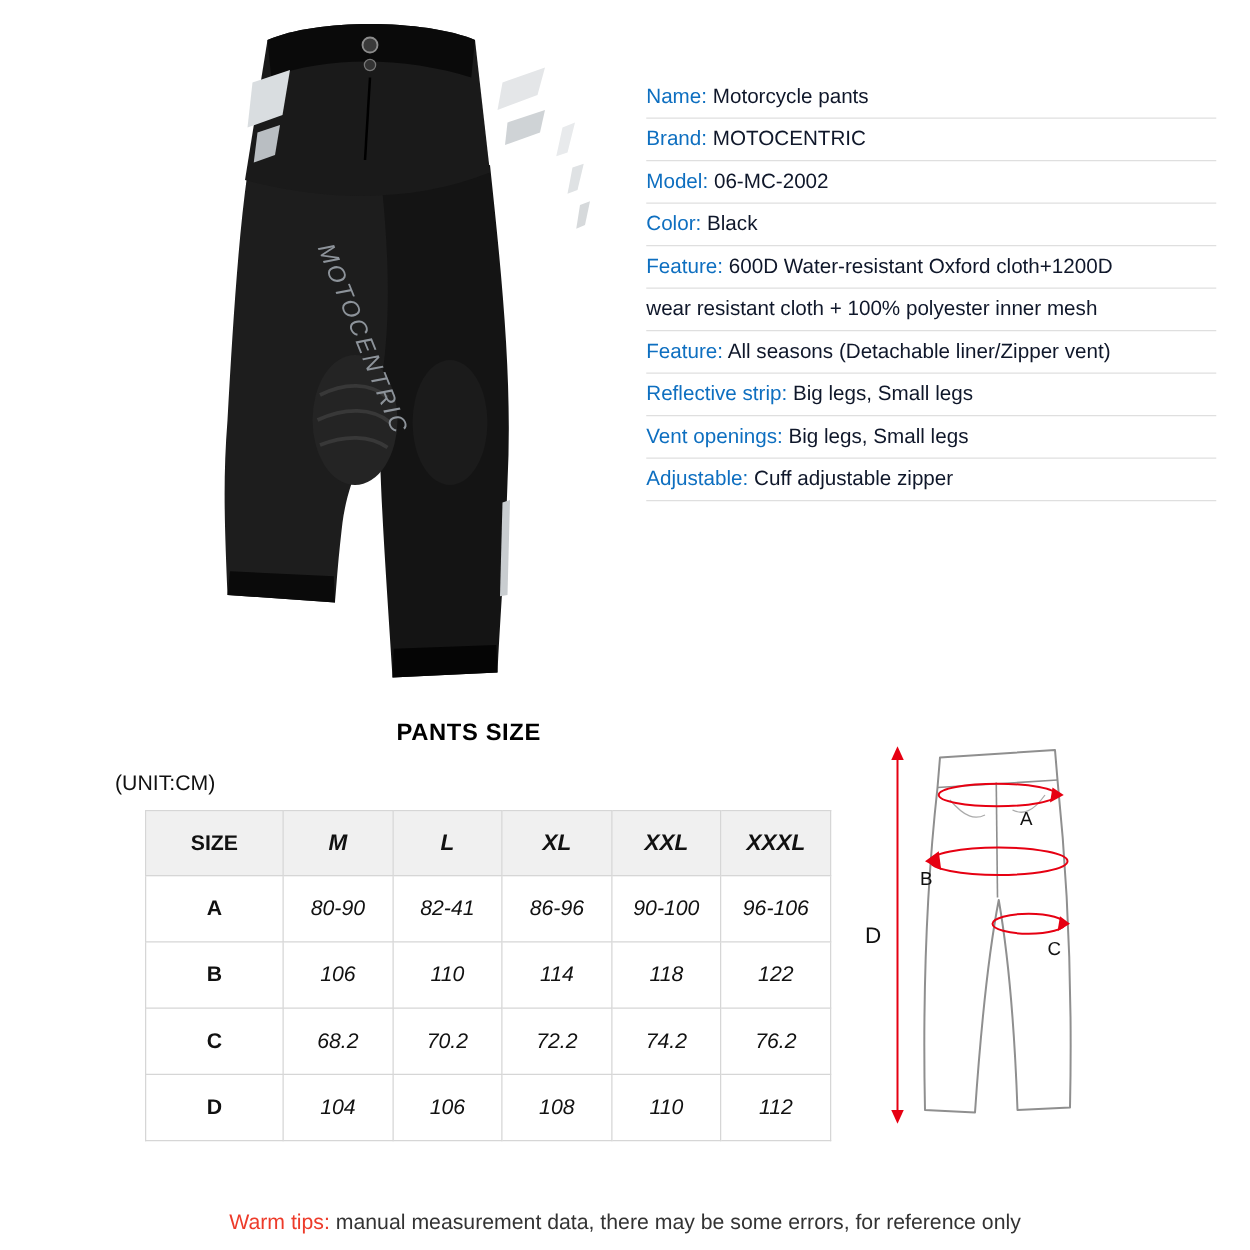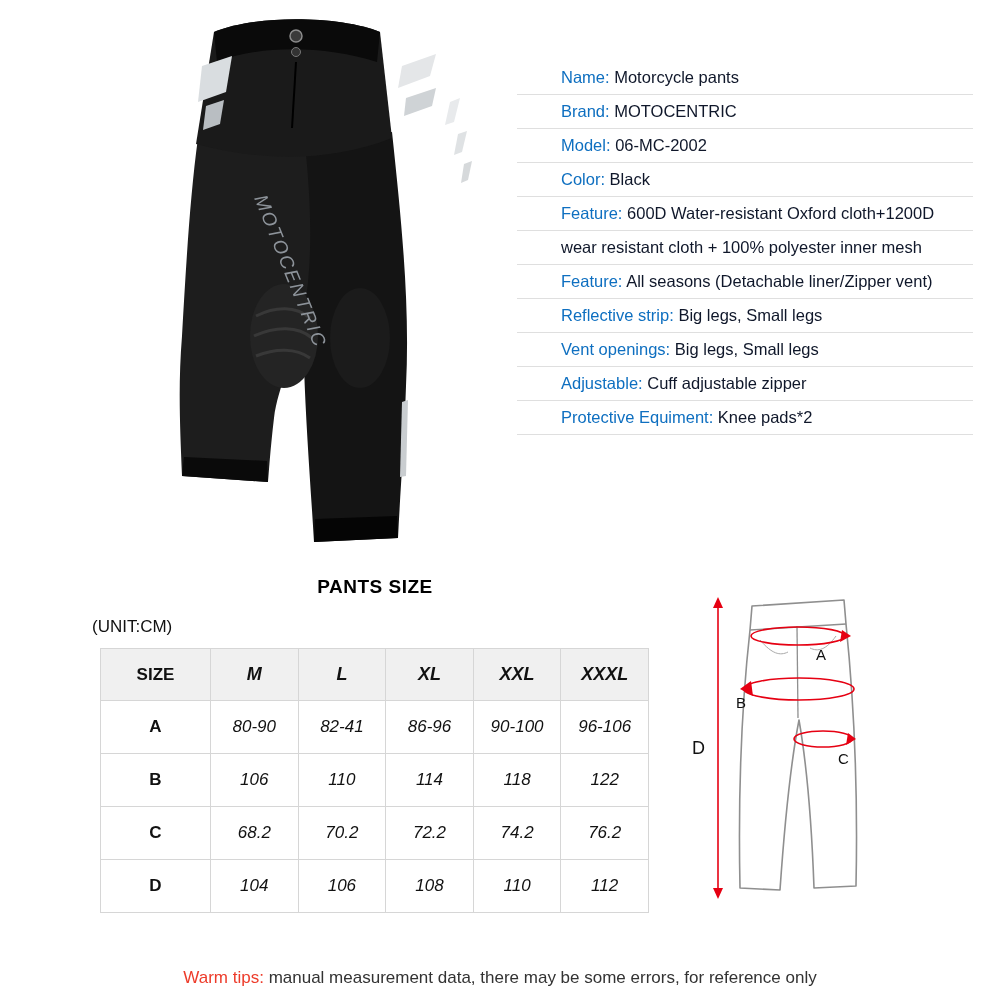--- a/index.html
+++ b/index.html
@@ -18,35 +18,35 @@
 
   
   .specs { left:517px; top:61px; width:456px; }
   .spec-row {
     border-bottom:1px solid #dfdfdf;
     padding:6px 0 7px;
     font-size:16.5px;
     line-height:20px;
     white-space:nowrap;
   }
-  .spec-label { color:#0e6fc0;margin-left:44px; }
+  .spec-label { color:#0e6fc0; }
   .spec-value { color:#0f172a; }
 
   
   .size-title {
     left:0; top:576px; width:750px;
     text-align:center;
     font-size:19px; font-weight:bold;
     letter-spacing:0.5px;
     color:#000;
   }
   .unit-label { left:92px; top:617px; font-size:17px; color:#111; }
 
   .size-table-wrap { left:100px; top:648px; }
-  table.size-table { border-collapse:collapse; table-layout:fixed; width:548px; }
+  table.size-table { border-collapse:collapse; table-layout:fixed; width:548px;margin-left:16px; }
   .size-table th, .size-table td {
     border:1px solid #d6d6d6;
     text-align:center;
     vertical-align:middle;
     height:52px;
     font-size:17px;
     color:#111;
   }
   .size-table thead th {
     background:#f0f0f0;
@@ -116,21 +116,20 @@
   <div class="spec-row"><span class="spec-label">Name:</span> <span class="spec-value">Motorcycle pants</span></div>
   <div class="spec-row"><span class="spec-label">Brand:</span> <span class="spec-value">MOTOCENTRIC</span></div>
   <div class="spec-row"><span class="spec-label">Model:</span> <span class="spec-value">06-MC-2002</span></div>
   <div class="spec-row"><span class="spec-label">Color:</span> <span class="spec-value">Black</span></div>
   <div class="spec-row"><span class="spec-label">Feature:</span> <span class="spec-value">600D Water-resistant Oxford cloth+1200D</span></div>
   <div class="spec-row"><span class="spec-label"></span><span class="spec-value">wear resistant cloth + 100% polyester inner mesh</span></div>
   <div class="spec-row"><span class="spec-label">Feature:</span> <span class="spec-value">All seasons (Detachable liner/Zipper vent)</span></div>
   <div class="spec-row"><span class="spec-label">Reflective strip:</span> <span class="spec-value">Big legs, Small legs</span></div>
   <div class="spec-row"><span class="spec-label">Vent openings:</span> <span class="spec-value">Big legs, Small legs</span></div>
   <div class="spec-row"><span class="spec-label">Adjustable:</span> <span class="spec-value">Cuff adjustable zipper</span></div>
-  <div class="spec-row"><span class="spec-label">Protective Equiment:</span> <span class="spec-value">Knee pads*2</span></div>
 </div>
 
 <div class="abs size-title">PANTS SIZE</div>
 <div class="abs unit-label">(UNIT:CM)</div>
 
 <div class="abs size-table-wrap">
   <table class="size-table">
     <colgroup>
         <col class="c0">
         <col class="cn">

